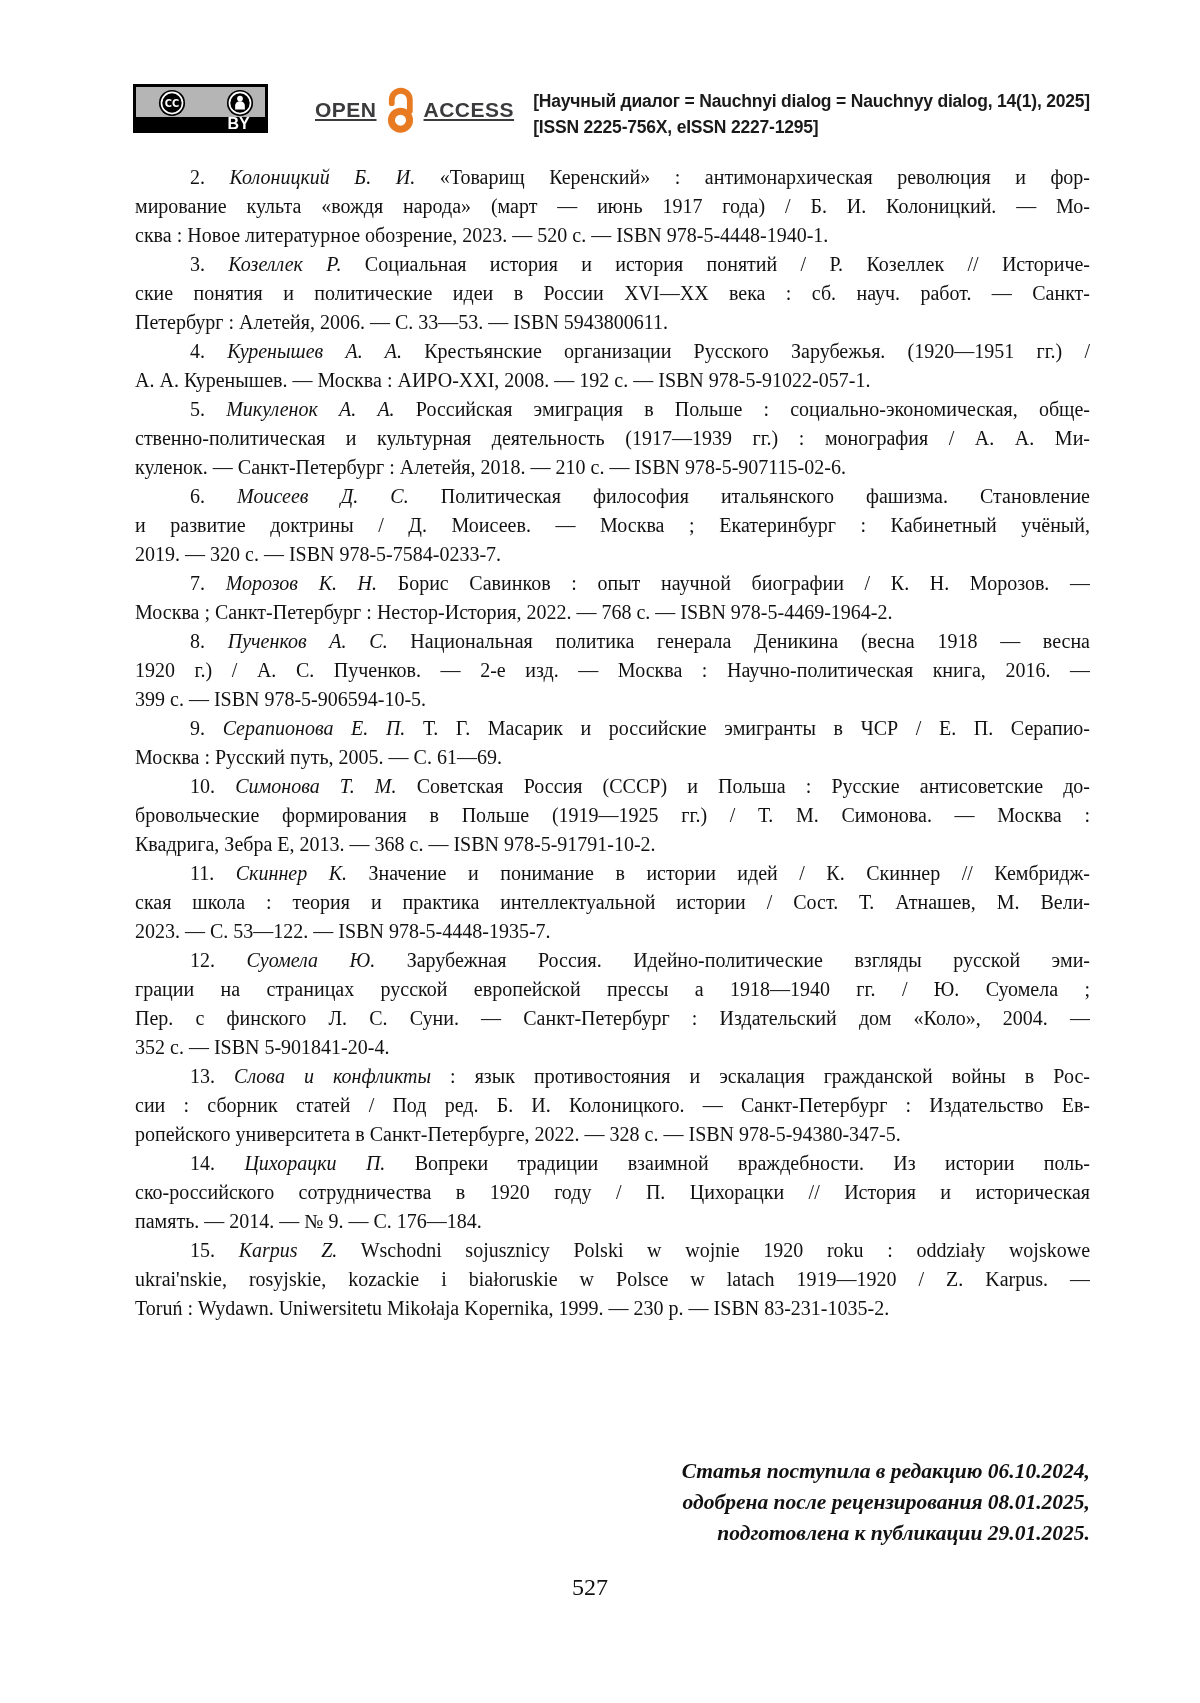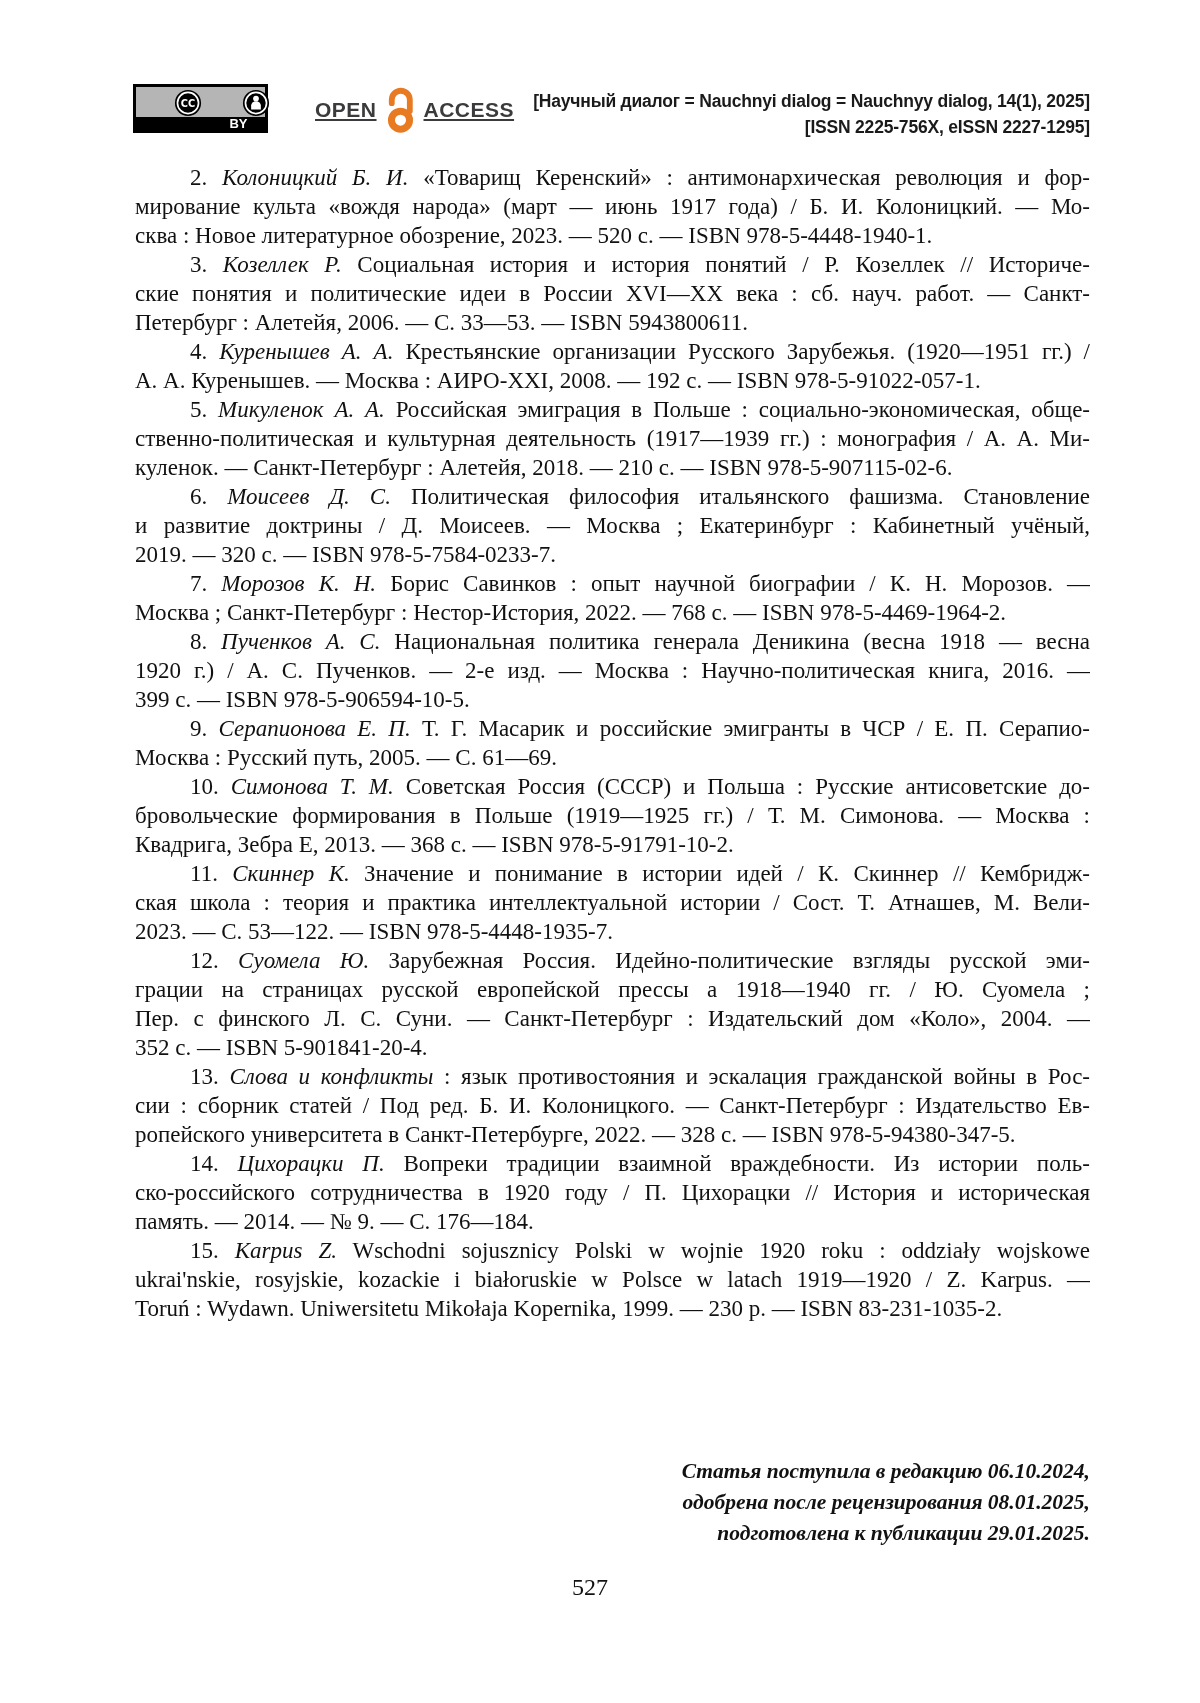--- a/index.html
+++ b/index.html
@@ -7,45 +7,45 @@
     position:relative; width:1200px; height:1703px; background:#fff;
     font-family:"Liberation Serif","DejaVu Serif",serif; color:#111;
     overflow:hidden;
   }
 
   
   .cc-badge {
     position:absolute; left:133px; top:84px; width:129px; height:43px;
     background:#b5b5b5; border:3px solid #000;
   }
-  .cc-icons { position:absolute; top:2px; left:16px; width:100%; height:28px; }
+  .cc-icons { position:absolute; top:2px; left:0; width:100%; height:28px; }
   .cc-icon-cc { position:absolute; left:22px; top:0; }
   .cc-icon-person { position:absolute; left:90px; top:0; }
   .cc-strip {
     position:absolute; left:0; bottom:0; width:100%; height:13px; background:#000;
     color:#fff; font-family:"Liberation Sans",sans-serif; font-weight:bold;
-    font-size:13px; line-height:13px; text-align:center;
+    font-size:16px; line-height:13px; text-align:center;
     padding-left:76px; box-sizing:border-box;
   }
   .oa-logo {
     position:absolute; left:315px; top:86px; height:48px;
     display:flex; align-items:center; gap:7px;
     font-family:"Liberation Sans",sans-serif; font-weight:bold;
     font-size:21px; letter-spacing:0.5px; color:#3b3b3d;text-decoration:underline;
   }
   .journal-head {
-    position:absolute; top:88px; right:110px; text-align:right;
+    position:absolute; top:88px; right:110px; 
     font-family:"Liberation Sans",sans-serif; font-weight:bold;
     font-size:17.5px; line-height:26px; color:#1a1a1a; letter-spacing:-0.2px;
   }
 
   
   .refs {
     position:absolute; left:135px; top:163px; width:955px;
-    font-size:23px; line-height:29px;
+    font-size:20px; line-height:29px;
   }
   .line { height:29px; overflow:hidden; }
   .jl { text-align:justify; text-align-last:justify; }
   .first { padding-left:55px; }
   .it { font-style:italic; }
 
   
   .footer {
     position:absolute; left:135px; top:1456px; width:955px;
     text-align:right; font-style:italic; font-size:21.5px; line-height:31px;font-weight:bold;

